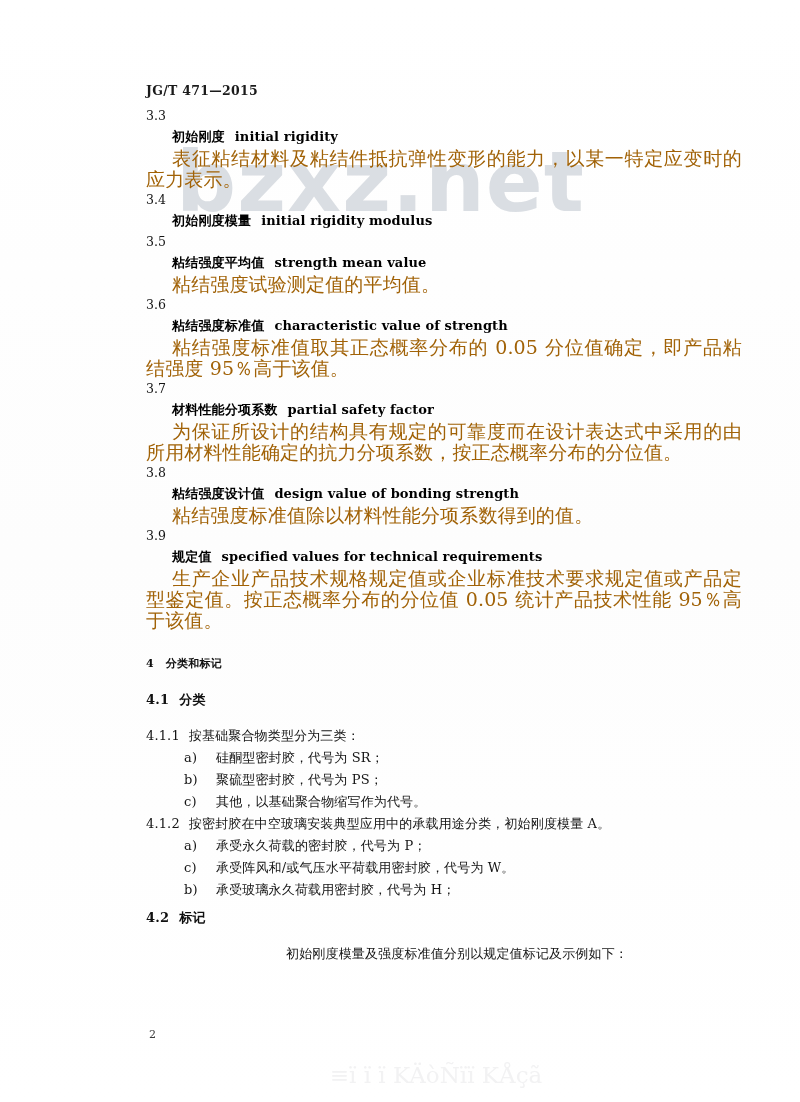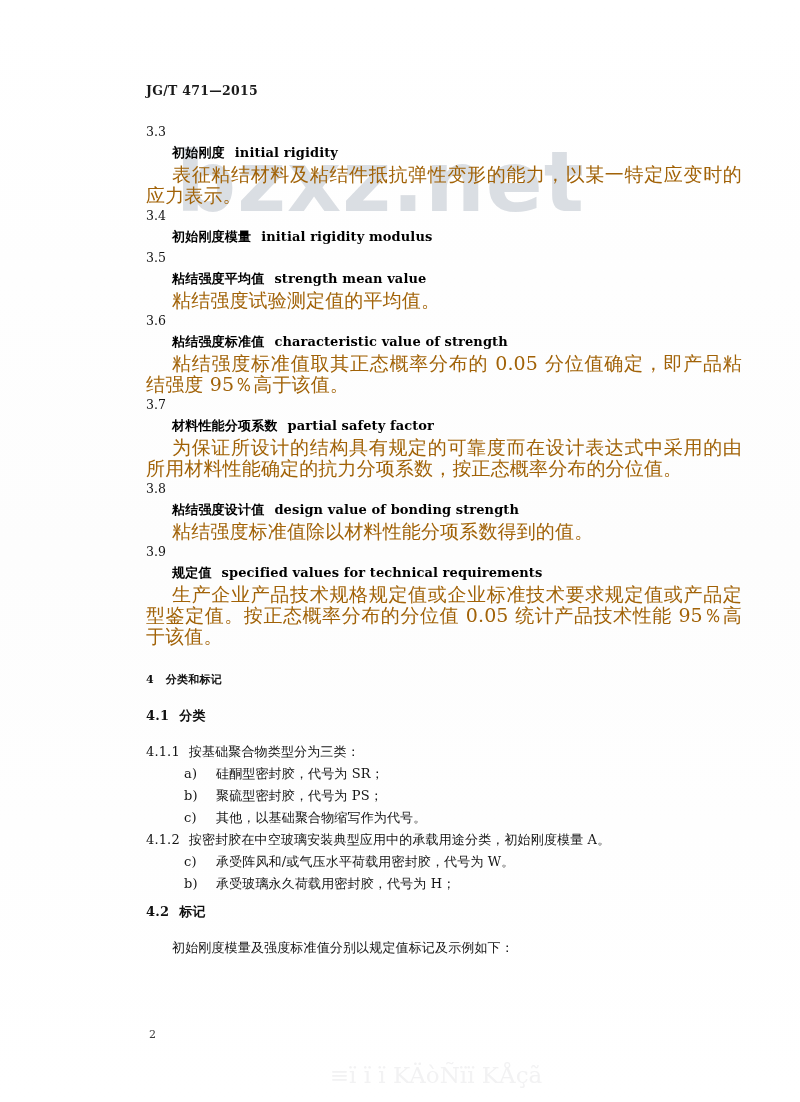--- a/index.html
+++ b/index.html
@@ -66,21 +66,21 @@
     top: 83px;
     font-family: "DejaVu Serif", "Liberation Serif", serif;
     font-weight: bold;
     font-size: 12.5px;
     letter-spacing: 0.3px;
     color: #1a1a1a;
   }
   .body-block {
     position: absolute;
     left: 115px;
-    top: 122px;
+    top: 106px;
     width: 596px;
   }
   .clause-num {
     font-family: "DejaVu Serif", "Liberation Serif", serif;
     font-size: 12.5px;
     font-weight: normal;
     color: #141414;
     margin: 0;
     padding: 0;
     line-height: 20px;
@@ -157,20 +157,21 @@
     font-family: "DejaVu Serif", "Liberation Serif", serif;
   }
   .plain-para {
     font-size: 13px;
     color: #141414;
     margin: 0;
     padding: 0;
     line-height: 22px;
     text-indent: 26px;
     letter-spacing: 0.15px;
+    text-align: center;
   }
   .page-number {
     position: absolute;
     left: 118px;
     top: 1028px;
     font-family: "DejaVu Serif", "Liberation Serif", serif;
     font-size: 11px;
     color: #3a3a3a;
   }
 </style>
@@ -253,20 +254,23 @@
         <span class="marker">b)</span><span>聚硫型密封胶，代号为 PS；</span>
       </p>
       <p class="list-item">
         <span class="marker">c)</span><span>其他，以基础聚合物缩写作为代号。</span>
       </p>
 
       <p class="para-num">
         <span class="num">4.1.2</span><span>按密封胶在中空玻璃安装典型应用中的承载用途分类，初始刚度模量 A。</span>
       </p>
       <p class="list-item">
+        <span class="marker">a)</span><span>承受永久荷载的密封胶，代号为 P；</span>
+      </p>
+      <p class="list-item">
         <span class="marker">c)</span><span>承受阵风和/或气压水平荷载用密封胶，代号为 W。</span>
       </p>
       <p class="list-item">
         <span class="marker">b)</span><span>承受玻璃永久荷载用密封胶，代号为 H；</span>
       </p>
 
       <div class="gap-sm"></div>
 
       <p class="heading-2">
         <span class="num">4.2</span><span>标记</span>

